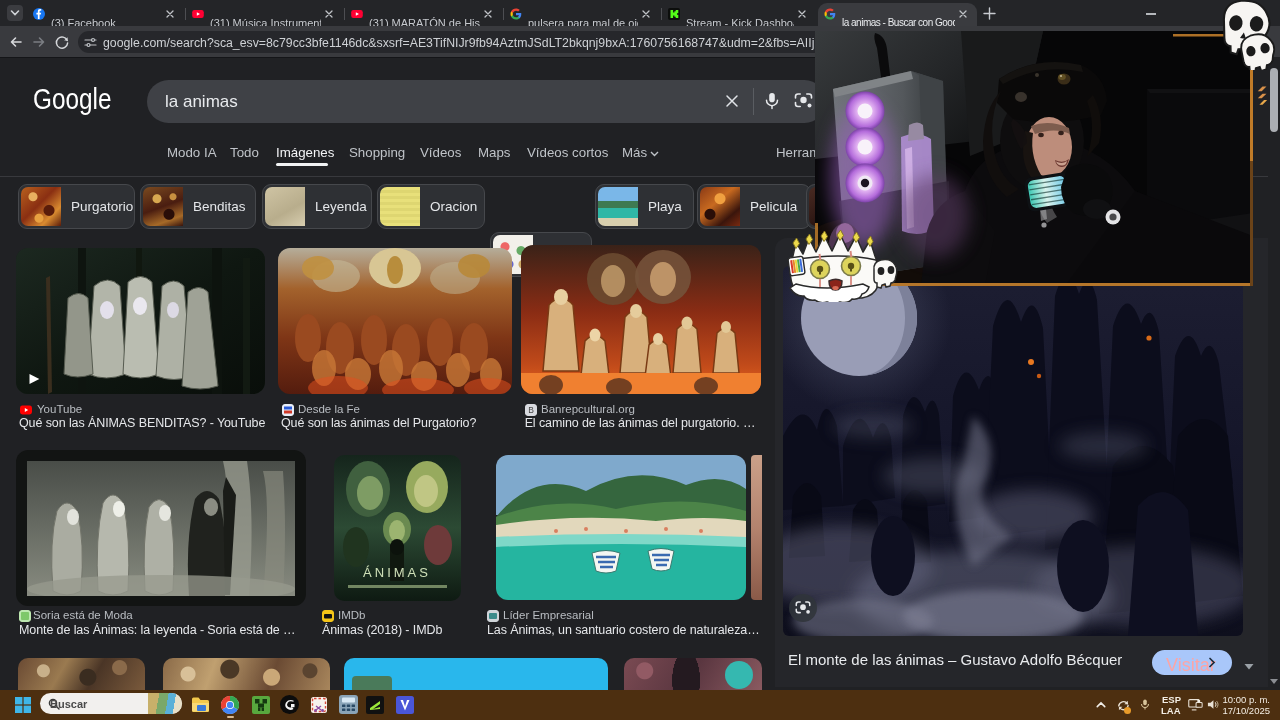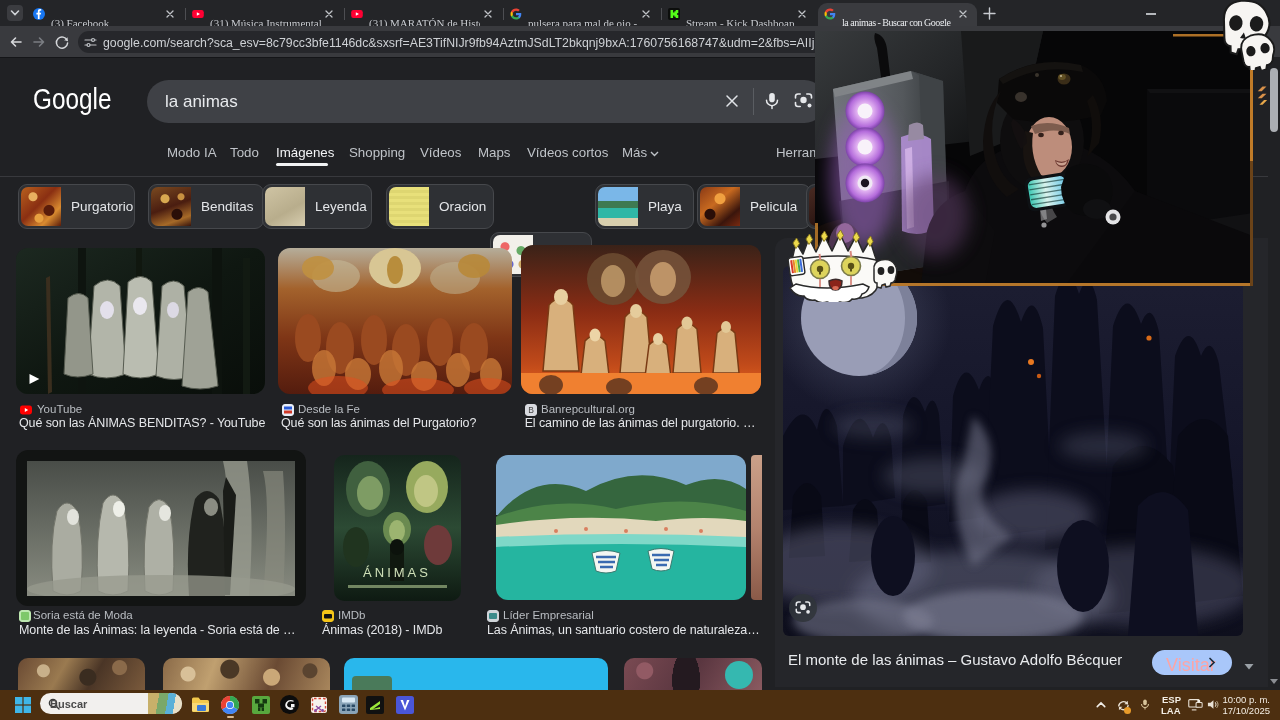--- a/index.html
+++ b/index.html
@@ -14,21 +14,21 @@
 
 <div class="abs" style="left:0;top:0;width:1280px;height:26px;background:#242528;"></div>
 <div class="abs" style="left:7px;top:5px;width:16px;height:16px;border-radius:4px;background:#3b3c40;"></div>
 <svg class="abs" style="left:10px;top:9px;" width="10" height="8" viewBox="0 0 10 8">
       <path d="M1.5 2 L5 5.5 L8.5 2" stroke="#cfd2d6" stroke-width="1.6" fill="none" stroke-linecap="round"></path>
     </svg>
 
 <style>
  .tab{position:absolute;top:3px;height:23px;font-size:11px;color:#c7cacf;}
  .tab .fav{position:absolute;left:6px;top:5px;width:12px;height:12px;}
- .tab .ttl{position:absolute;left:24px;top:14px;right:22px;overflow:hidden;white-space:nowrap;font-family:Liberation Serif, serif;}
+ .tab .ttl{position:absolute;left:24px;top:14px;right:22px;overflow:hidden;white-space:nowrap;}
  .tab .tx{position:absolute;right:8px;top:5px;width:12px;height:12px;}
  .tabdiv{position:absolute;top:8px;width:1px;height:12px;background:#4d4e52;}
  .xglyph path{stroke:#bfc2c6;stroke-width:1.3;stroke-linecap:round;}
 </style>
 <div class="tab" style="left:27px;width:157px;">
   <svg class="fav" viewBox="0 0 12 12">
         <circle cx="6" cy="6" r="6" fill="#1877f2"></circle>
         <path d="M7.9 6.4l.25-1.7H6.6V3.6c0-.5.23-.95 1-.95h.63V1.2S7.63 1.1 7 1.1c-1.3 0-2.15.8-2.15 2.2v1.4H3.4v1.7h1.45V11h1.75V6.4z" fill="#fff"></path>
       </svg>
   <span class="ttl">(3) Facebook</span>
@@ -164,29 +164,29 @@
 
 <style>
  .chip{position:absolute;top:184px;height:45px;border-radius:9px;background:#2e3034;border:1px solid #46484c;box-sizing:border-box;}
  .chip .im{position:absolute;left:2px;top:2px;width:40px;height:39px;border-radius:7px 0 0 7px;overflow:hidden;}
  .chip .lb{position:absolute;left:52px;top:14px;font-size:13.5px;color:#e4e6e9;white-space:nowrap;}
 </style>
 <div class="chip" style="left:18px;width:117px;">
       <div class="im" style="background:radial-gradient(circle at 30% 25%,#e8b060 4px,transparent 5px),radial-gradient(circle at 70% 60%,#5a1c0a 5px,transparent 6px),radial-gradient(circle at 45% 80%,#e8a040 4px,transparent 5px),linear-gradient(135deg,#b8601e,#8a2f12 45%,#d98b30 75%,#5a1c0a);"></div>
       <div class="lb">Purgatorio</div>
     </div>
-<div class="chip" style="left:148px;width:116px;">
+<div class="chip" style="left:140px;width:116px;">
       <div class="im" style="background:radial-gradient(circle at 35% 30%,#d8a850 4px,transparent 5px),radial-gradient(circle at 65% 70%,#2a0e08 5px,transparent 6px),radial-gradient(circle at 75% 25%,#c89040 3px,transparent 4px),linear-gradient(160deg,#7a4a20,#4a1d10 50%,#a66a28 80%,#38140c);"></div>
       <div class="lb">Benditas</div>
     </div>
 <div class="chip" style="left:262px;width:110px;">
       <div class="im" style="background:linear-gradient(150deg,#cfc4a4,#b8ad8c 60%,#d8ceb0);"></div>
       <div class="lb">Leyenda</div>
     </div>
-<div class="chip" style="left:386px;width:108px;">
+<div class="chip" style="left:377px;width:108px;">
       <div class="im" style="background:repeating-linear-gradient(180deg,#e8e07a 0 3px,#ded671 3px 6px);"></div>
       <div class="lb">Oracion</div>
     </div>
 <div class="chip" style="left:490px;width:102px;margin-top:48px;">
       <div class="im" style="background:radial-gradient(circle at 30% 30%,#e66 4px,transparent 5px),radial-gradient(circle at 70% 40%,#6a6 4px,transparent 5px),radial-gradient(circle at 40% 75%,#66c 4px,transparent 5px),radial-gradient(circle at 75% 75%,#ca6 4px,transparent 5px),#f2f0ea;"></div>
       <div class="lb">Dibujo</div>
     </div>
 <div class="chip" style="left:595px;width:99px;">
       <div class="im" style="background:linear-gradient(180deg,#7ab7e8 0 35%,#3e7a52 35% 55%,#2fb7a6 55% 80%,#d8cfae 80%);"></div>
       <div class="lb">Playa</div>

